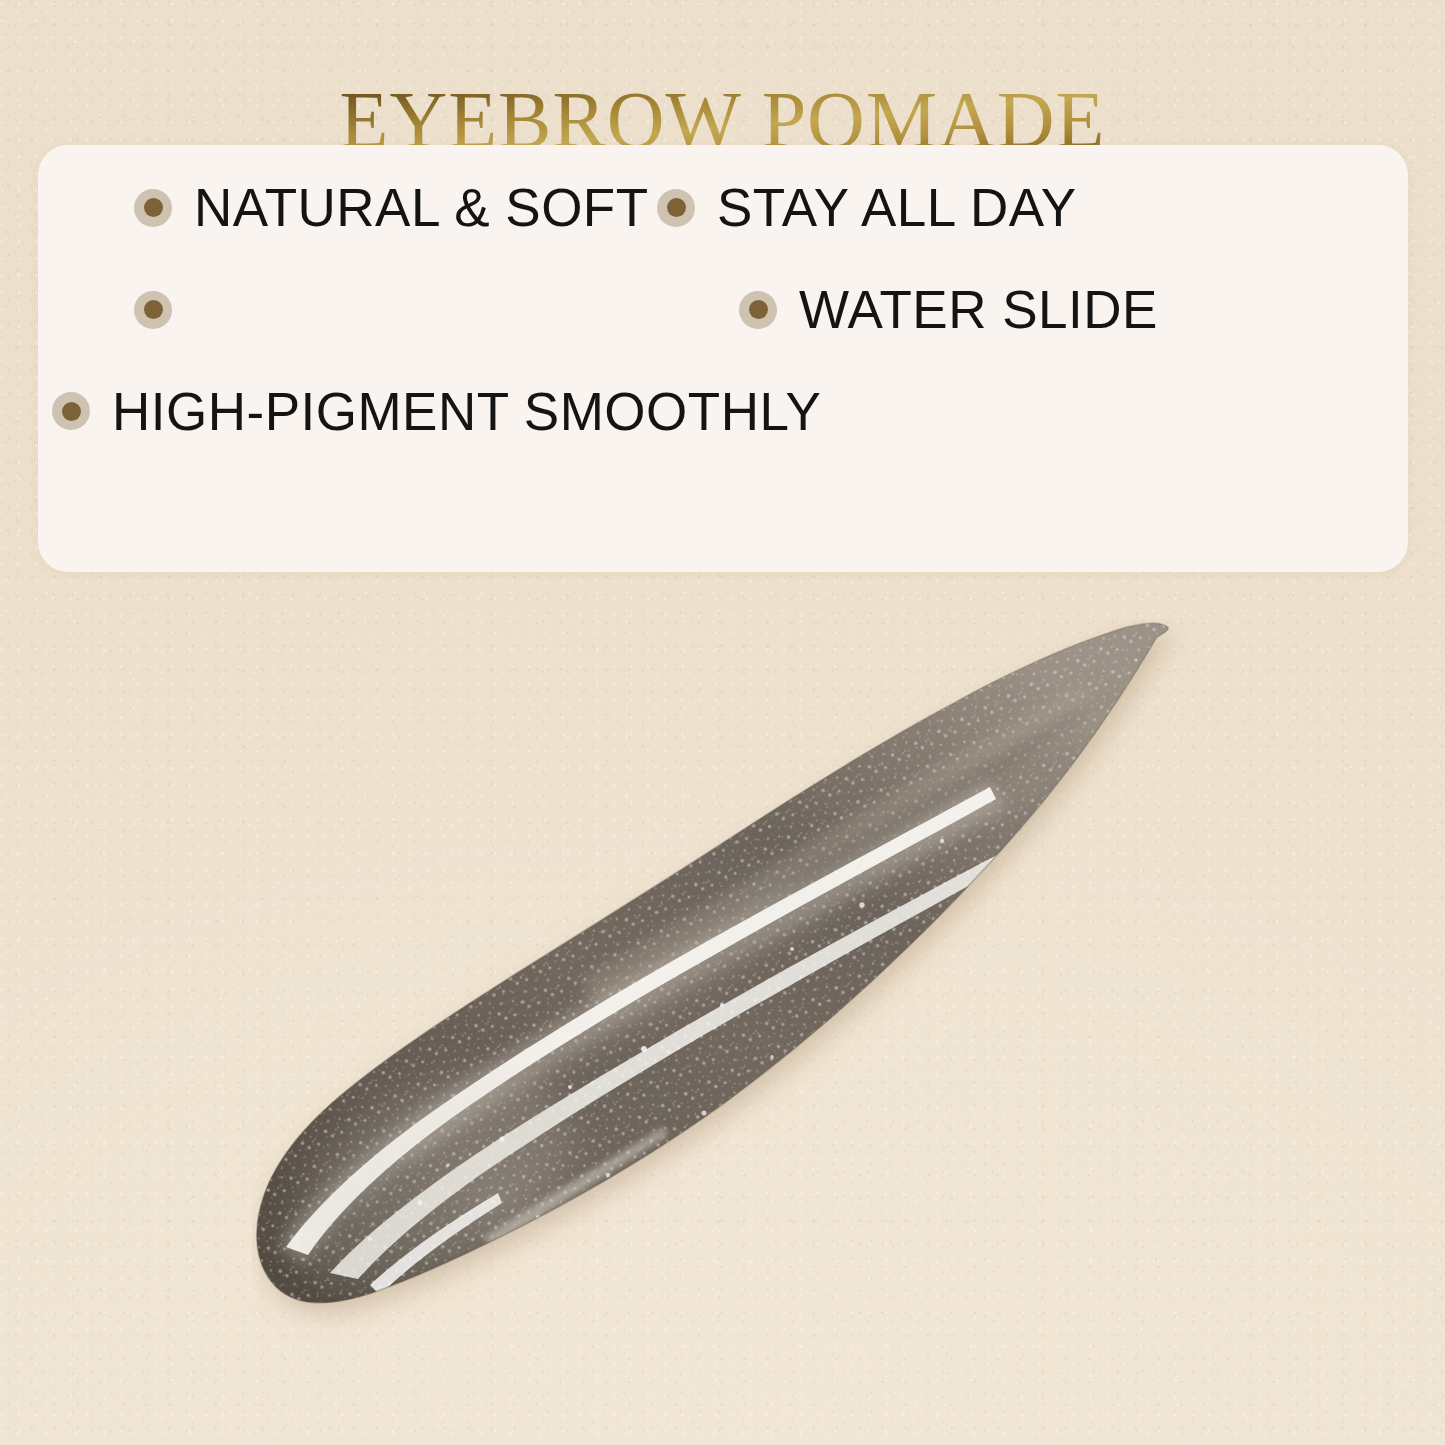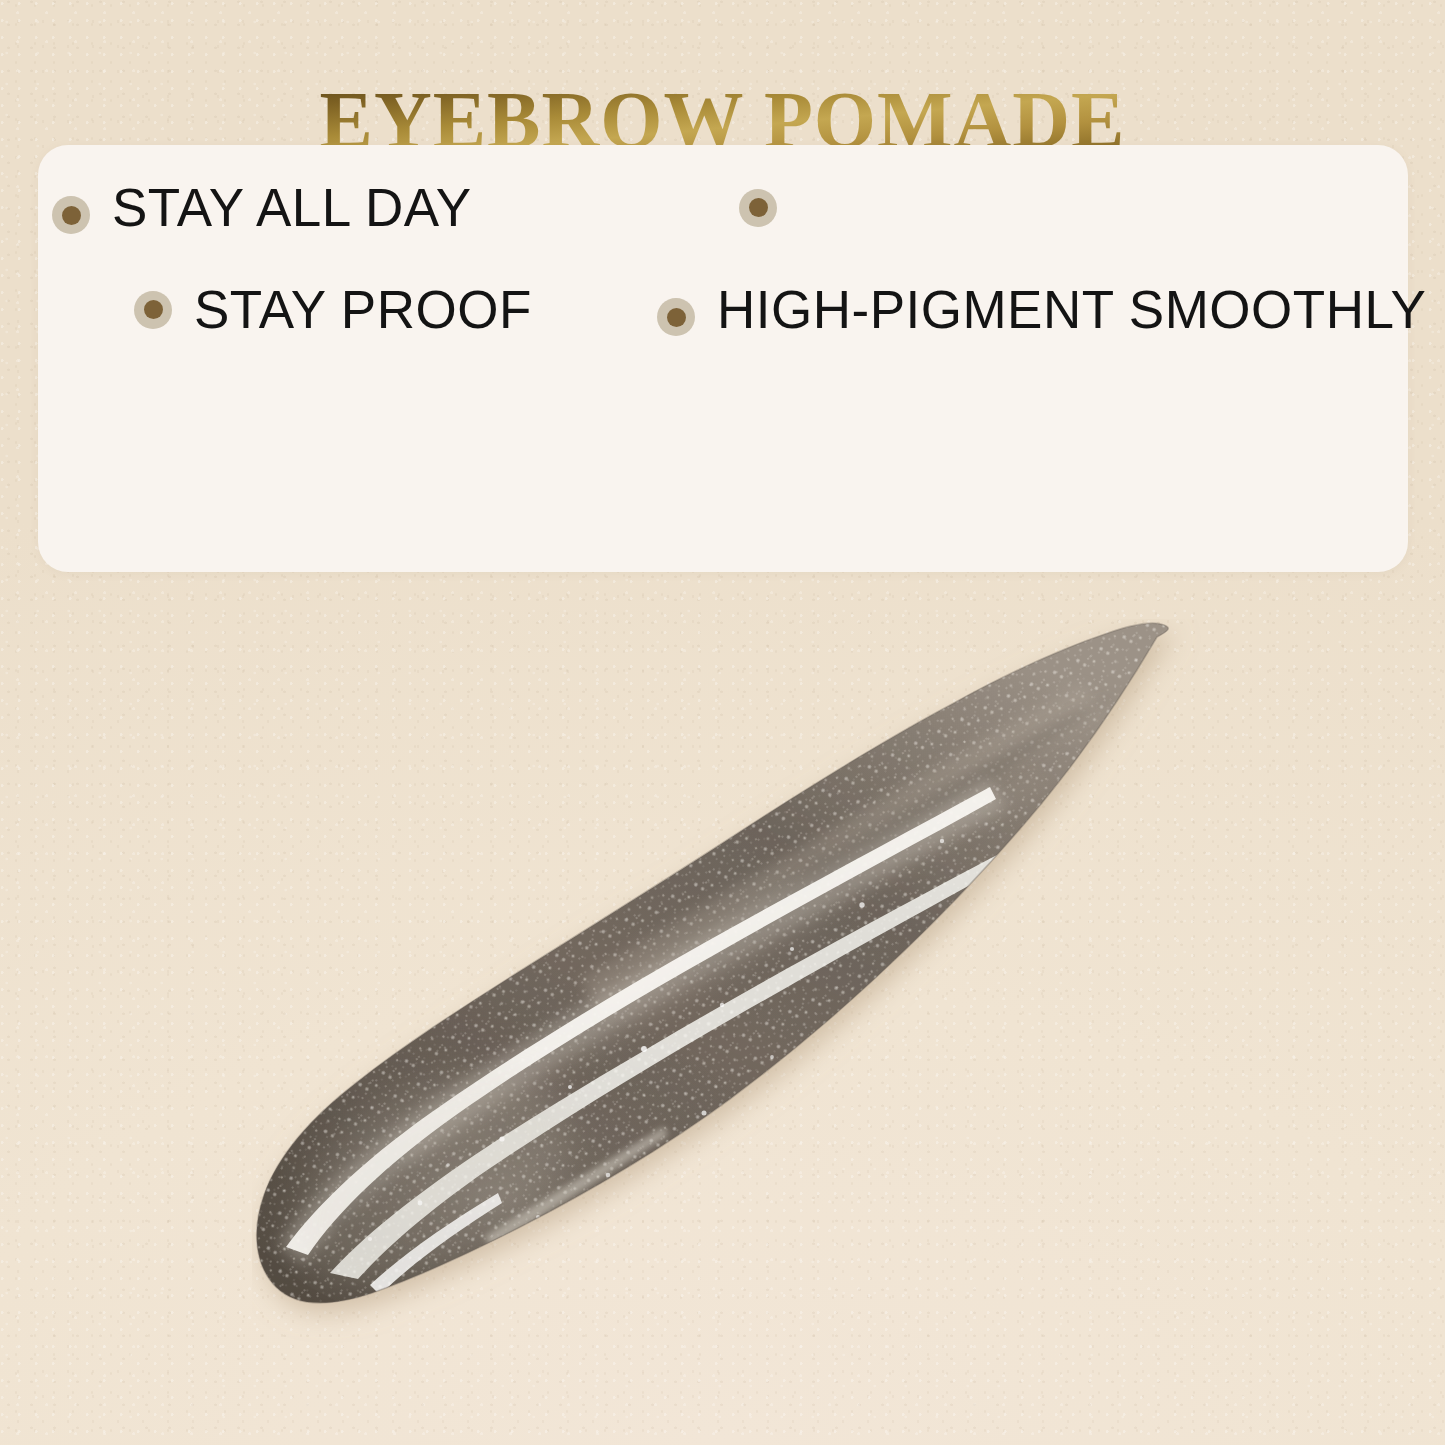--- a/index.html
+++ b/index.html
@@ -40,21 +40,21 @@
 
   
   #title-wrap {
     position: absolute;
     top: 26px; left: 0; right: 0;
     text-align: center;
   }
   #title {
     display: inline-block;
     font-family: "Liberation Serif", "DejaVu Serif", serif;
-    font-weight: 700;
+    font-weight: 400;
     font-size: 80px;
     line-height: 1.02;
     letter-spacing: 1px;
     background-image: linear-gradient(
         175deg,
         #5d4718 0%,
         #7d6123 16%,
         #a98b38 38%,
         #c4a751 55%,
         #b2913f 72%,
@@ -86,21 +86,21 @@
     align-items: center;
     padding: 12px 0 8px 0;
     box-sizing: border-box;
   }
   .feature-item {
     display: flex;
     align-items: center;
     gap: 22px;
   }
   .feature-item.col-left  { padding-left: 96px; }
-  .feature-item.col-right { padding-left: 14px; align-items: flex-end; }
+  .feature-item.col-right { padding-left: 14px; }
 
   .bullet {
     flex: 0 0 auto;
     width: 38px;
     height: 38px;
     border-radius: 50%;
     background: #cdc3b0;
     display: flex;
     align-items: center;
     justify-content: center;
@@ -151,32 +151,36 @@
 
   <div id="grain"></div>
 
   <div id="title-wrap">
     <h1 id="title">EYEBROW POMADE</h1>
   </div>
 
   <div id="feature-card">
     <div id="feature-grid">
 
+      <div class="feature-item col-left">
+        <span class="bullet"></span>
+        <span class="feature-label">NATURAL &amp; SOFT</span>
+      </div>
       <div class="feature-item col-right">
         <span class="bullet"></span>
         <span class="feature-label">STAY ALL DAY</span>
       </div>
 
       <div class="feature-item col-left">
         <span class="bullet"></span>
       </div>
 
       <div class="feature-item col-left">
         <span class="bullet"></span>
-        <span class="feature-label">STAY PROOF</span>
+        <span class="feature-label">WATER SLIDE</span>
       </div>
 
       <div class="feature-item col-right">
         <span class="bullet"></span>
         <span class="feature-label">HIGH-PIGMENT SMOOTHLY</span>
       </div>
 
     </div>
   </div>
 

